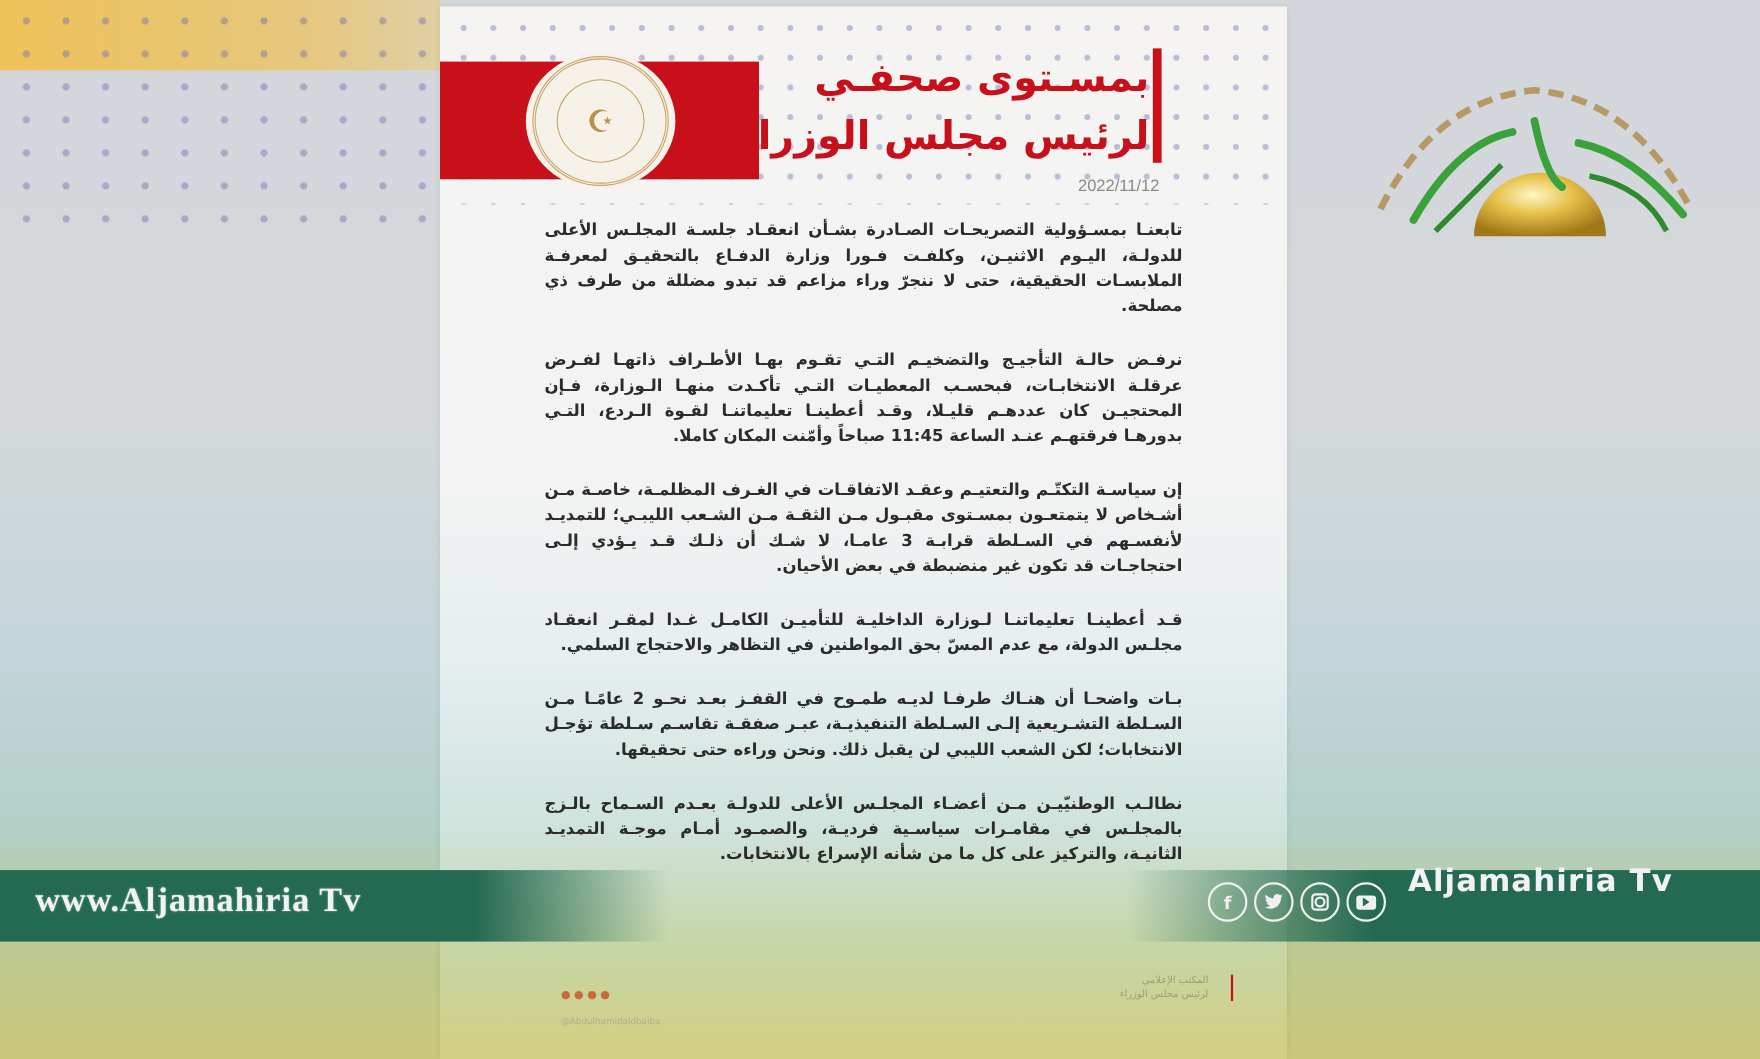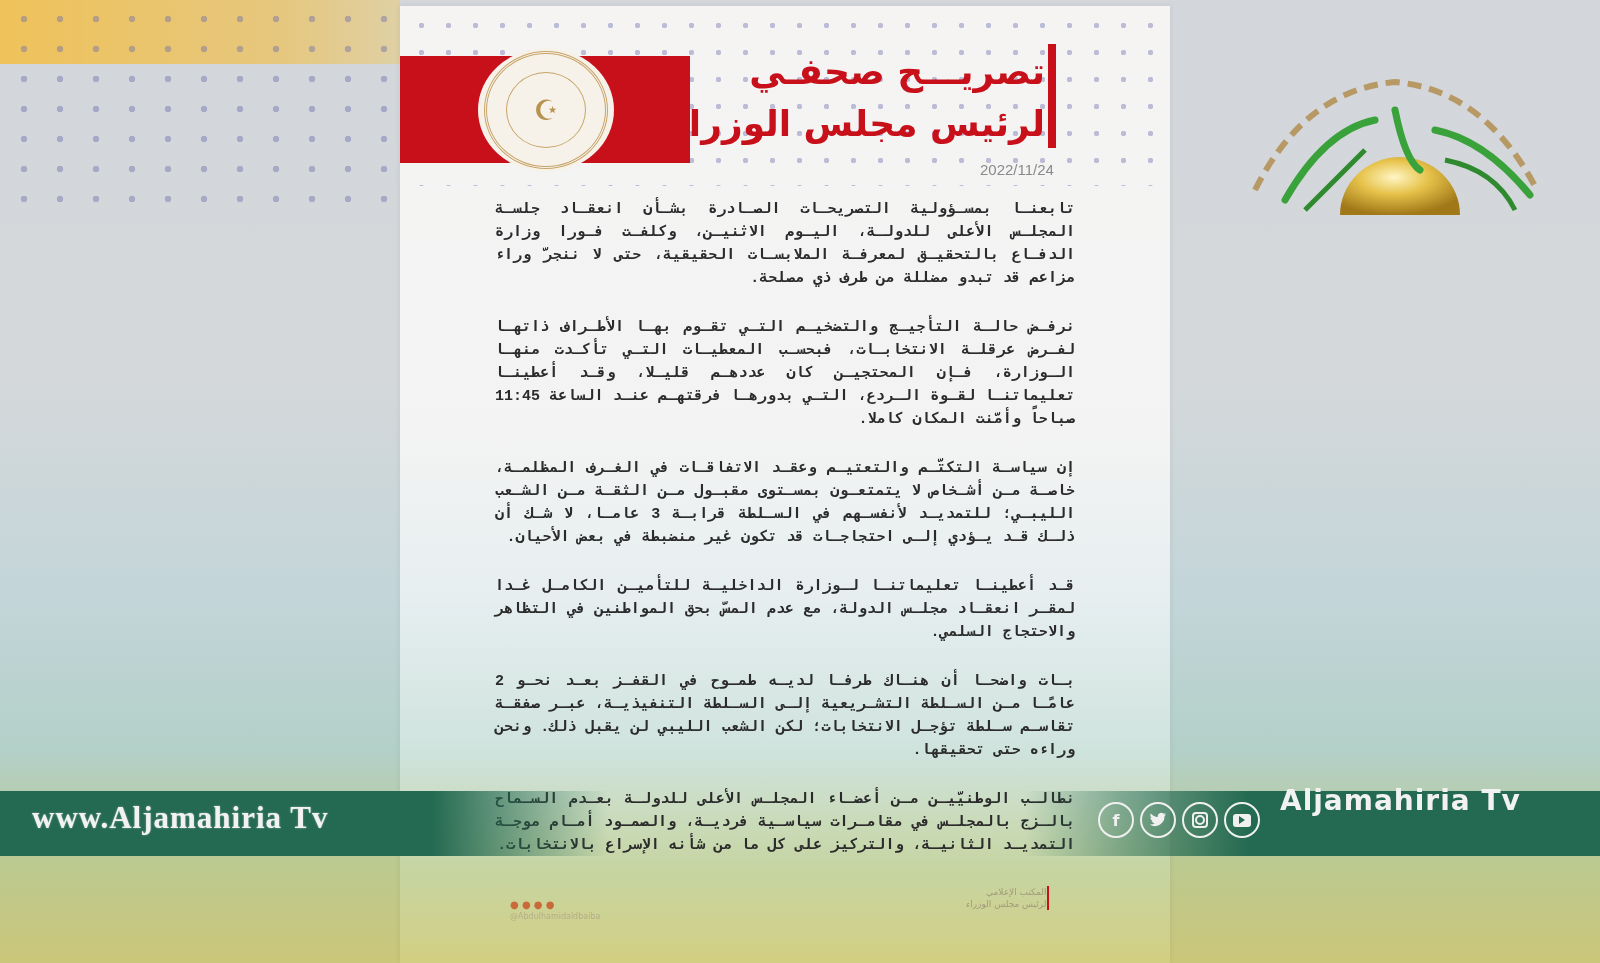--- a/index.html
+++ b/index.html
@@ -51,30 +51,30 @@
   }
   .date {
     position:absolute; left:580px; top:155px; color:#8a8a8a; font-size:15px;
     font-family:"Liberation Sans", sans-serif;
   }
   .body-text {
     position:absolute; left:95px; top:192px; width:580px;
     direction:rtl; text-align:justify; color:#2b2b2b;
     font-family:"DejaVu Sans", sans-serif; font-weight:bold; font-size:15px; line-height:23px;
   }
-  .body-text p { margin:0 0 26px 0;font-family:Liberation Mono, monospace; }
+  .body-text p { margin:0 0 26px 0; }
   .footer-sig {
-    position:absolute; left:566px; top:880px; direction:rtl; text-align:right;
-    border-right:2px solid #c8101a; padding-right:0;
+    position:absolute; left:618px; top:880px; direction:rtl; text-align:right;
+    border-right:2px solid #c8101a; padding-right:20px;
     color:#a29a7a; font-size:9px; line-height:12px;
   }
   .footer-social {
     position:absolute; left:110px; top:893px; color:#c96a3a; font-size:10px;
   }
-  .footer-social .handle { display:block; color:#b4ae88; font-size:8px; margin-top:2px; }
+  .footer-social .handle { display:block; color:#b4ae88; font-size:8px; margin-top:14px; }
   .banner {
     position:absolute; left:0; top:791px; width:1600px; height:65px;
     background: linear-gradient(90deg, #246a52 0%, #246a52 27%, rgba(36,106,82,0.45) 33%, rgba(36,106,82,0.0) 38%, rgba(36,106,82,0.0) 64%, rgba(36,106,82,0.45) 70%, #246a52 78%, #246a52 100%);
   }
   .banner-url {
     position:absolute; left:32px; top:800px; color:#f2f2f2;
     font-family:Liberation Serif, serif; font-weight:bold; font-size:31px; letter-spacing:1px;
     text-shadow:0 0 2px rgba(255,255,255,0.5);
   }
   .banner-brand {
@@ -98,24 +98,24 @@
 <div class="doc">
   <div class="doc-dots"></div>
   <div class="red-band"></div>
   <div class="emblem">
     <div class="ring1">
       <div class="ring2">☪</div>
     </div>
   </div>
   <div class="title-bar"></div>
   <div class="title">
-    <div>تصريـــح صحفـي</div>
+    <div>بمسـتوى صحفـي</div>
     <div>لرئيس مجلس الوزراء</div>
   </div>
-  <div class="date">2022/11/24</div>
+  <div class="date">2022/11/12</div>
 
   <div class="body-text">
     <p>تابعنـا بمسـؤولية التصريحـات الصـادرة بشـأن انعقـاد جلسـة المجلـس الأعلى للدولـة، اليـوم الاثنيـن، وكلفـت فـورا وزارة الدفـاع بالتحقيـق لمعرفـة الملابسـات الحقيقية، حتى لا ننجرّ وراء مزاعم قد تبدو مضللة من طرف ذي مصلحة.</p>
     <p>نرفـض حالـة التأجيـج والتضخيـم التـي تقـوم بهـا الأطـراف ذاتهـا لفـرض عرقلـة الانتخابـات، فبحسـب المعطيـات التـي تأكـدت منهـا الـوزارة، فـإن المحتجيـن كان عددهـم قليـلا، وقـد أعطينـا تعليماتنـا لقـوة الـردع، التـي بدورهـا فرقتهـم عنـد الساعة 11:45 صباحاً وأمّنت المكان كاملا.</p>
     <p>إن سياسـة التكتّـم والتعتيـم وعقـد الاتفاقـات في الغـرف المظلمـة، خاصـة مـن أشـخاص لا يتمتعـون بمسـتوى مقبـول مـن الثقـة مـن الشـعب الليبـي؛ للتمديـد لأنفسـهم في السـلطة قرابـة 3 عامـا، لا شـك أن ذلـك قـد يـؤدي إلـى احتجاجـات قد تكون غير منضبطة في بعض الأحيان.</p>
     <p>قـد أعطينـا تعليماتنـا لـوزارة الداخليـة للتأميـن الكامـل غـدا لمقـر انعقـاد مجلـس الدولة، مع عدم المسّ بحق المواطنين في التظاهر والاحتجاج السلمي.</p>
     <p>بـات واضحـا أن هنـاك طرفـا لديـه طمـوح في القفـز بعـد نحـو 2 عامًـا مـن السـلطة التشـريعية إلـى السـلطة التنفيذيـة، عبـر صفقـة تقاسـم سـلطة تؤجـل الانتخابات؛ لكن الشعب الليبي لن يقبل ذلك. ونحن وراءه حتى تحقيقها.</p>
     <p>نطالـب الوطنيّيـن مـن أعضـاء المجلـس الأعلى للدولـة بعـدم السـماح بالـزج بالمجلـس في مقامـرات سياسـية فرديـة، والصمـود أمـام موجـة التمديـد الثانيـة، والتركيز على كل ما من شأنه الإسراع بالانتخابات.</p>
   </div>
 

